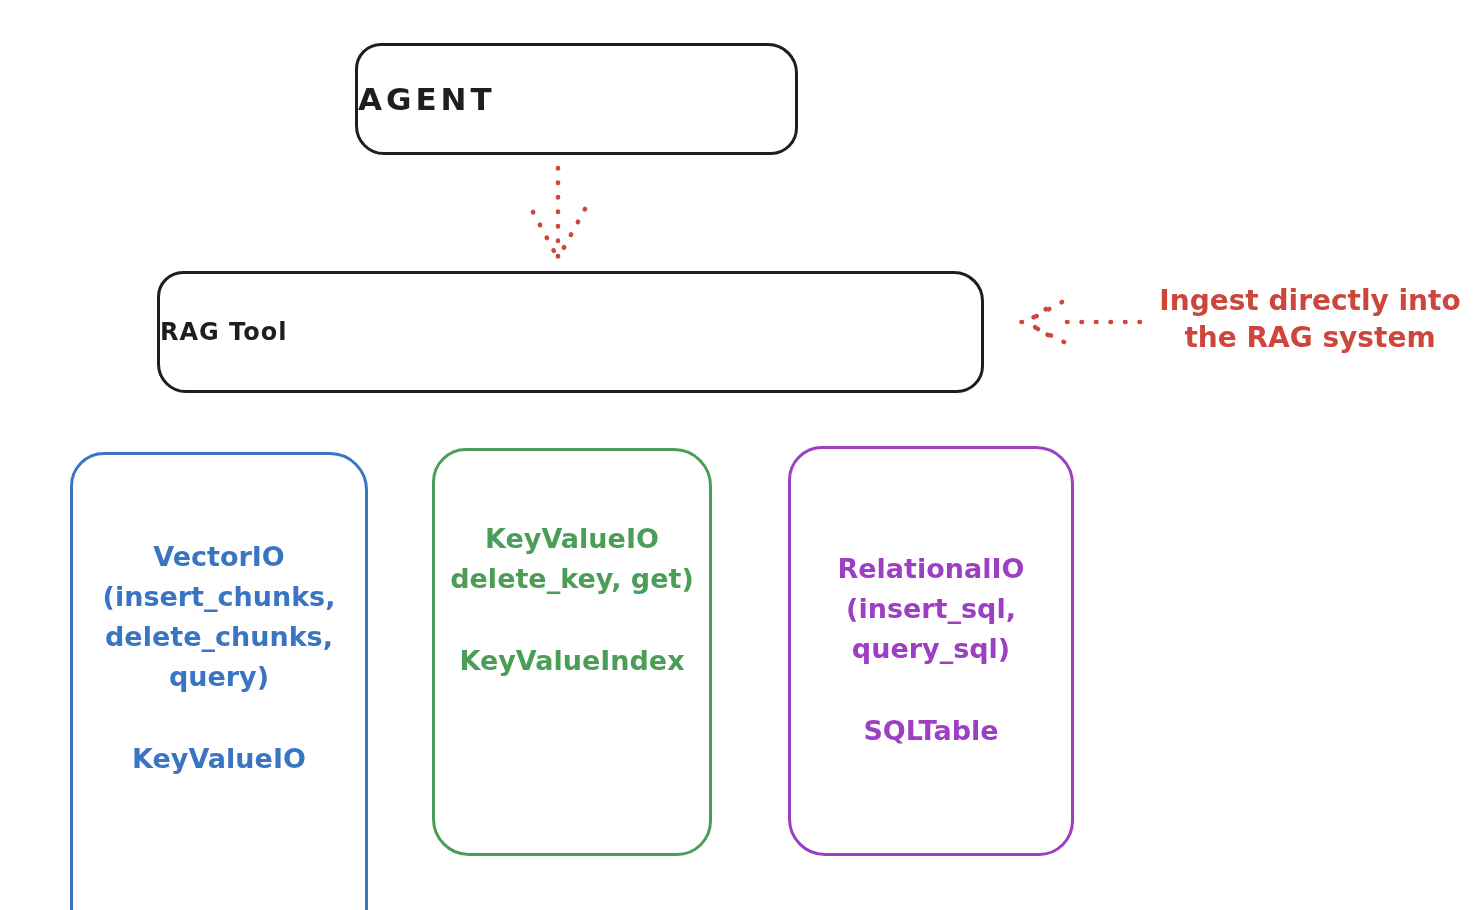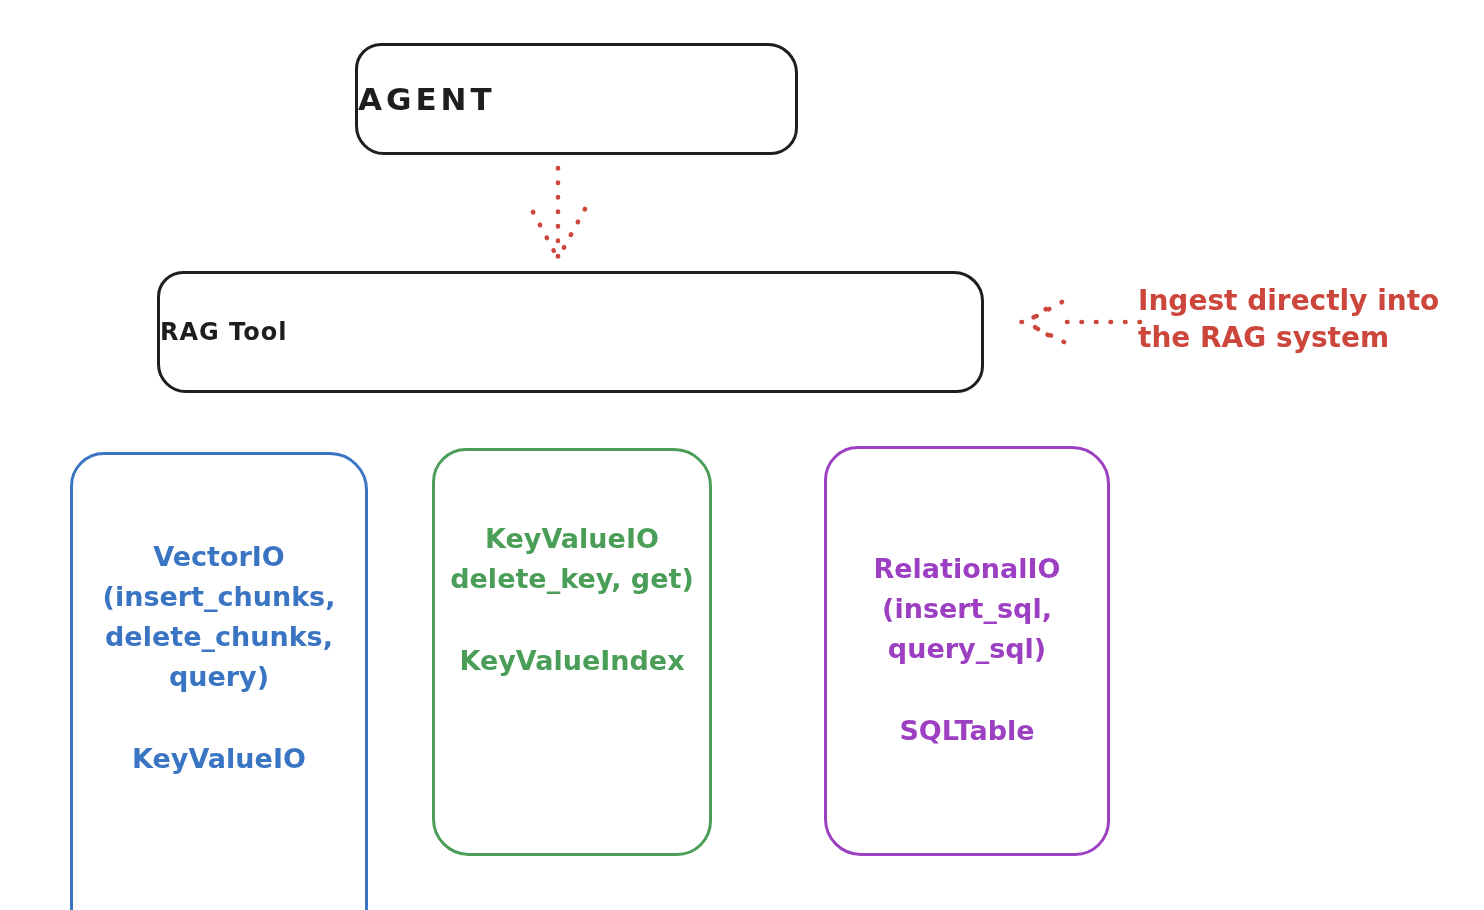--- a/index.html
+++ b/index.html
@@ -32,26 +32,27 @@
     border-width:3.5px;border-style:solid;
     border-radius:34px 38px 35px 37px;
     box-sizing:border-box;
     text-align:center;
     font-size:27px;font-weight:600;
     line-height:40px;
     background:#ffffff;
   }
   .store-vector{left:70px;top:452px;width:298px;height:498px;padding-top:82px;}
   .store-keyvalue{left:432px;top:448px;width:280px;height:408px;padding-top:68px;}
-  .store-relational{left:788px;top:446px;width:286px;height:410px;padding-top:100px;margin-left:36px;}
+  .store-relational{left:788px;top:446px;width:286px;height:410px;padding-top:100px;}
   .store .methods div{white-space:nowrap;}
   .index-label{display:block;margin-top:42px;white-space:nowrap;}
   .annotation{
     position:absolute;
     left:1138px;top:282px;width:344px;
+    text-align:center;
     font-size:28px;font-weight:700;
     line-height:37px;
   }
   .arrows{
     position:absolute;left:0;top:0;
     pointer-events:none;
   }
 </style>
 </head>
 <body>

